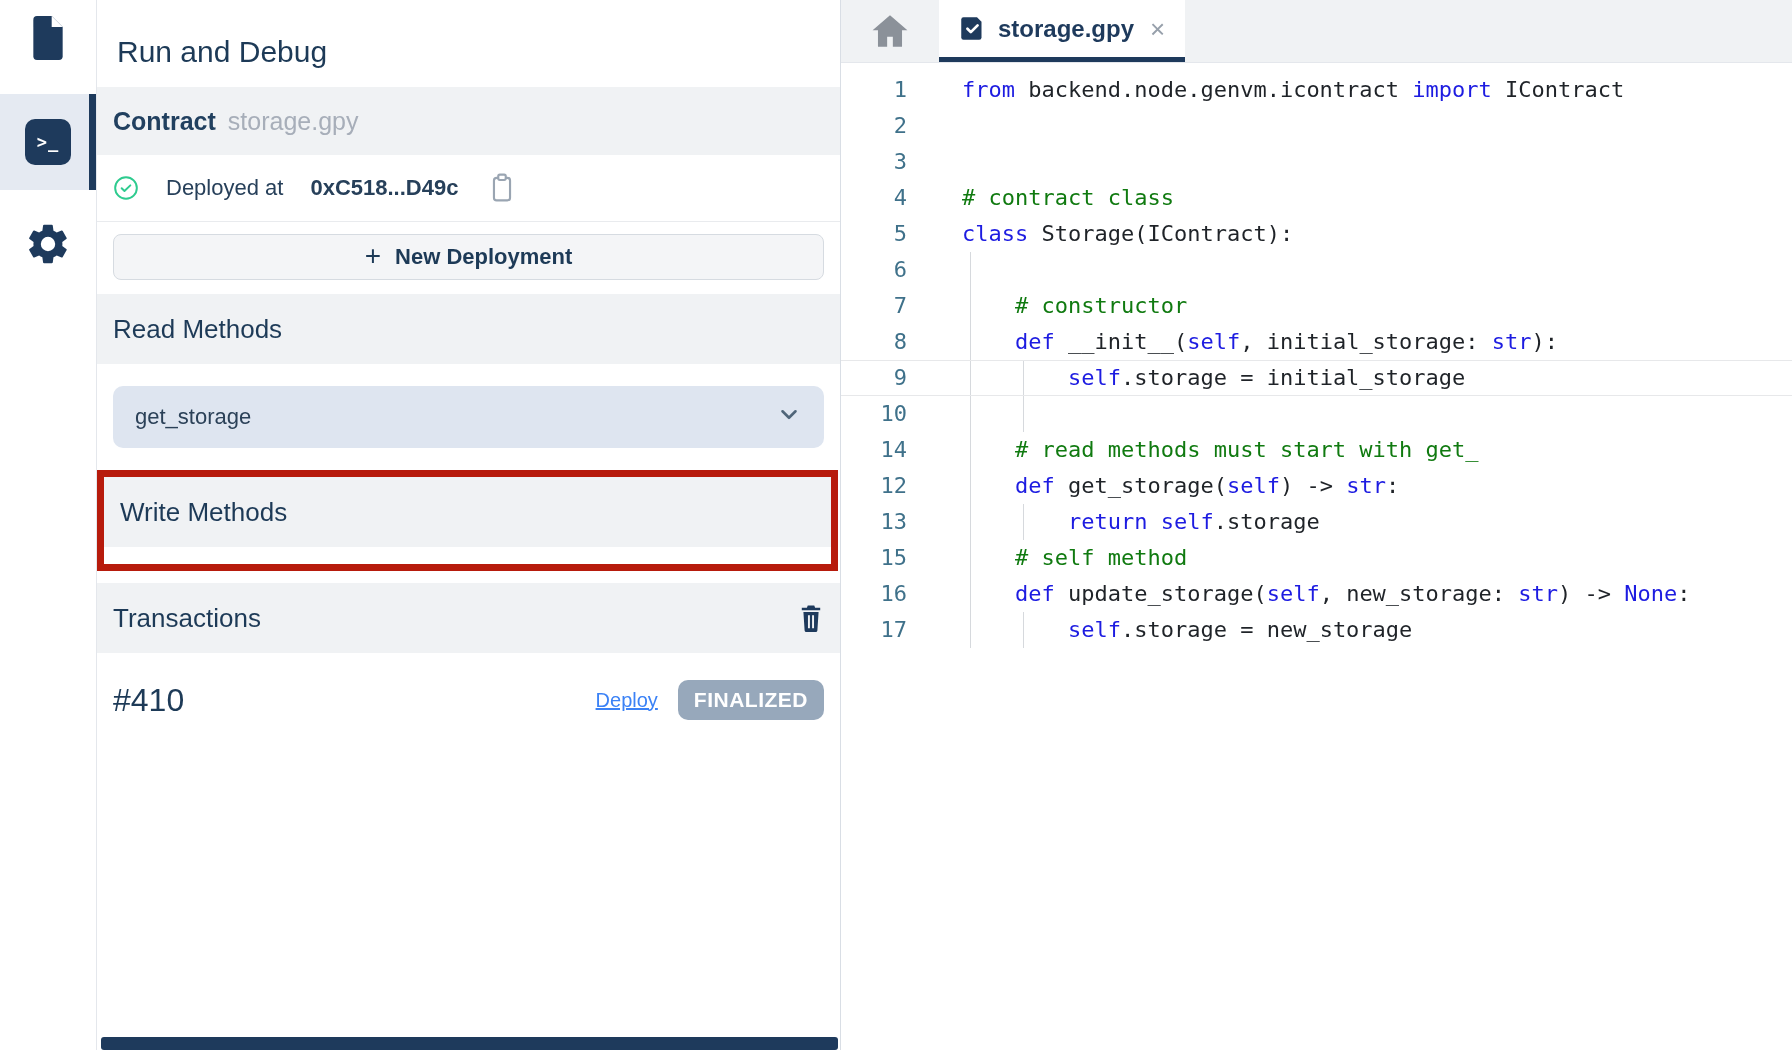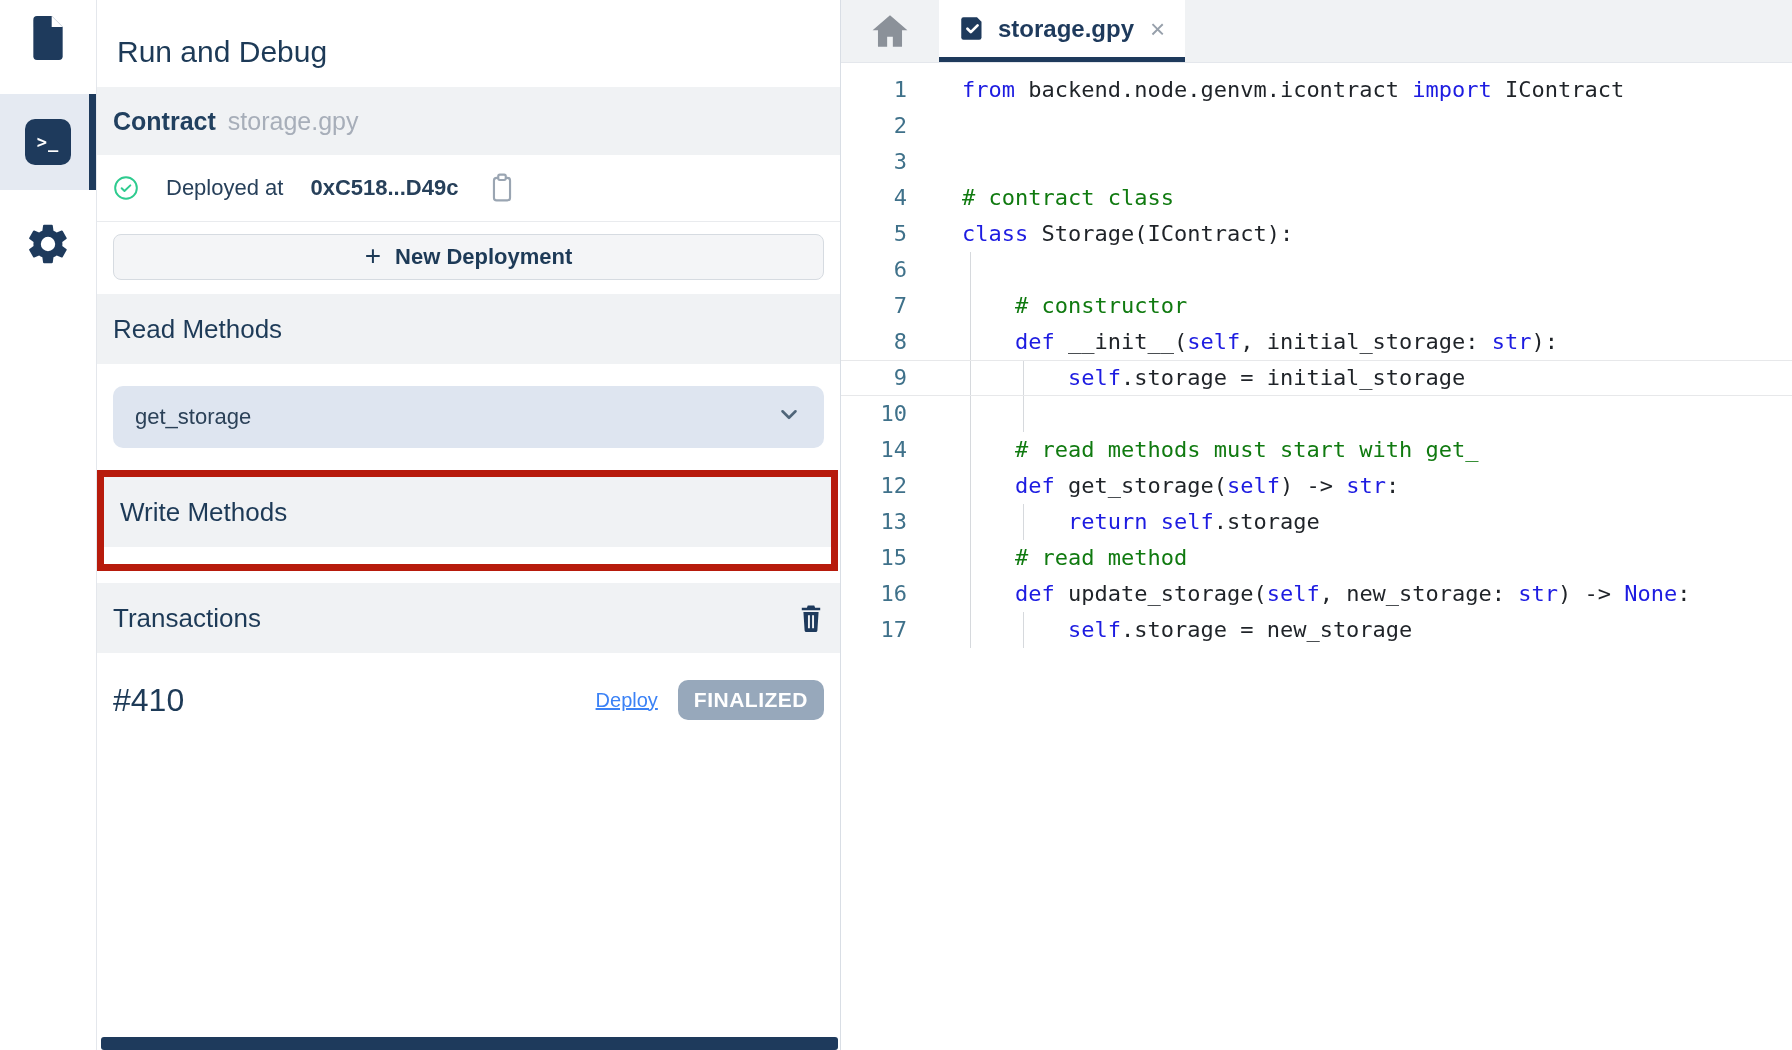--- a/index.html
+++ b/index.html
@@ -192,19 +192,19 @@
         <div class="code-line"><div class="ln">4</div><div class="lc"><span class="tok-cm"># contract class</span></div></div>
         <div class="code-line"><div class="ln">5</div><div class="lc"><span class="tok-kw">class</span><span class="tok-pl"> Storage(IContract):</span></div></div>
         <div class="code-line"><div class="ln">6</div><div class="lc"><span class="guide g0"></span></div></div>
         <div class="code-line"><div class="ln">7</div><div class="lc"><span class="guide g0"></span><span class="tok-pl">    </span><span class="tok-cm"># constructor</span></div></div>
         <div class="code-line"><div class="ln">8</div><div class="lc"><span class="guide g0"></span><span class="tok-pl">    </span><span class="tok-kw">def</span><span class="tok-pl"> __init__(</span><span class="tok-kw">self</span><span class="tok-pl">, initial_storage: </span><span class="tok-kw">str</span><span class="tok-pl">):</span></div></div>
         <div class="code-line active"><div class="ln">9</div><div class="lc"><span class="guide g0"></span><span class="guide g1"></span><span class="tok-pl">        </span><span class="tok-kw">self</span><span class="tok-pl">.storage = initial_storage</span></div></div>
         <div class="code-line"><div class="ln">10</div><div class="lc"><span class="guide g0"></span><span class="guide g1"></span></div></div>
         <div class="code-line"><div class="ln">14</div><div class="lc"><span class="guide g0"></span><span class="tok-pl">    </span><span class="tok-cm"># read methods must start with get_</span></div></div>
         <div class="code-line"><div class="ln">12</div><div class="lc"><span class="guide g0"></span><span class="tok-pl">    </span><span class="tok-kw">def</span><span class="tok-pl"> get_storage(</span><span class="tok-kw">self</span><span class="tok-pl">) -&gt; </span><span class="tok-kw">str</span><span class="tok-pl">:</span></div></div>
         <div class="code-line"><div class="ln">13</div><div class="lc"><span class="guide g0"></span><span class="guide g1"></span><span class="tok-pl">        </span><span class="tok-kw">return</span><span class="tok-pl"> </span><span class="tok-kw">self</span><span class="tok-pl">.storage</span></div></div>
-        <div class="code-line"><div class="ln">15</div><div class="lc"><span class="guide g0"></span><span class="tok-pl">    </span><span class="tok-cm"># read method</span></div></div>
+        <div class="code-line"><div class="ln">15</div><div class="lc"><span class="guide g0"></span><span class="tok-pl">    </span><span class="tok-cm"># self method</span></div></div>
         <div class="code-line"><div class="ln">16</div><div class="lc"><span class="guide g0"></span><span class="tok-pl">    </span><span class="tok-kw">def</span><span class="tok-pl"> update_storage(</span><span class="tok-kw">self</span><span class="tok-pl">, new_storage: </span><span class="tok-kw">str</span><span class="tok-pl">) -&gt; </span><span class="tok-kw">None</span><span class="tok-pl">:</span></div></div>
         <div class="code-line"><div class="ln">17</div><div class="lc"><span class="guide g0"></span><span class="guide g1"></span><span class="tok-pl">        </span><span class="tok-kw">self</span><span class="tok-pl">.storage = new_storage</span></div></div>
       </div>
   </main>
 
 </div>
 
 </body></html>

